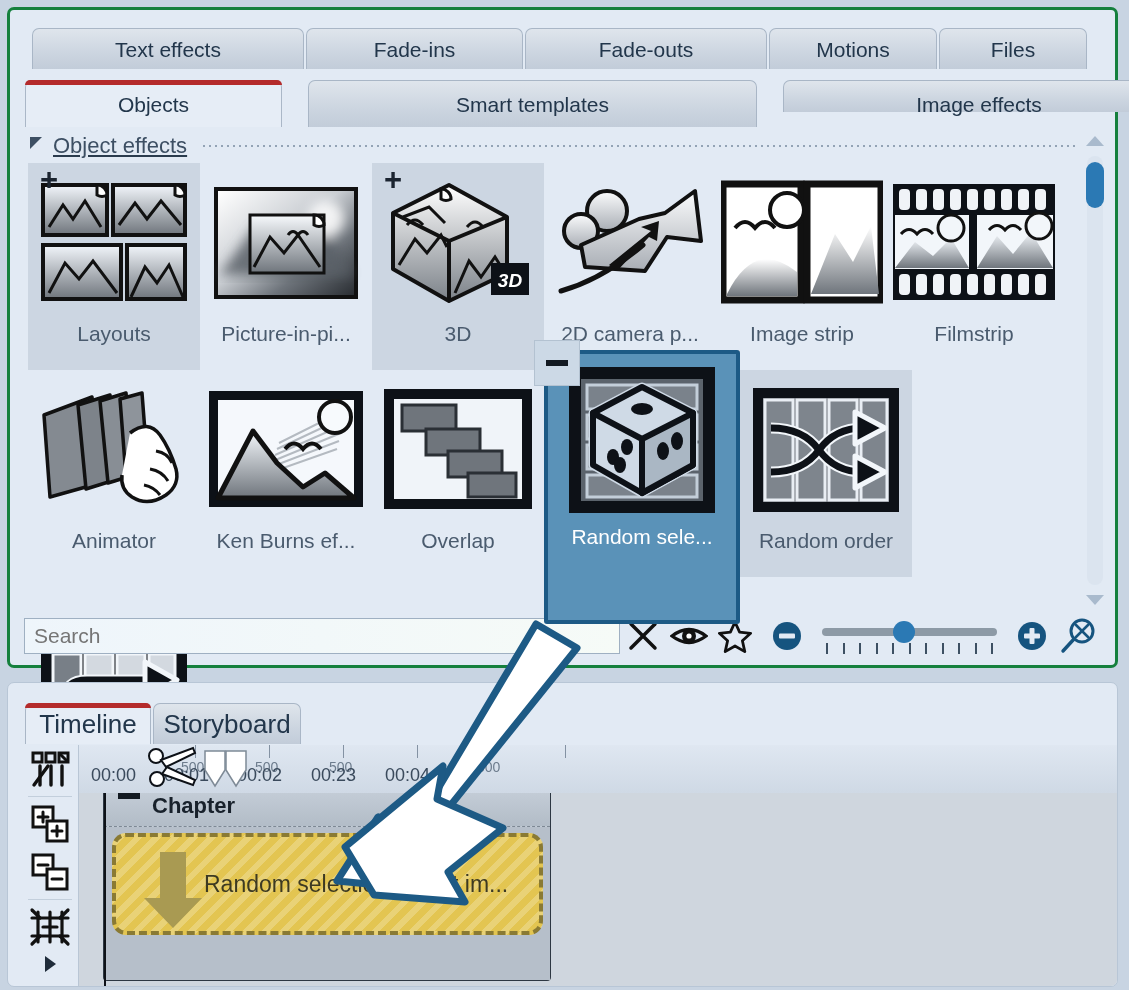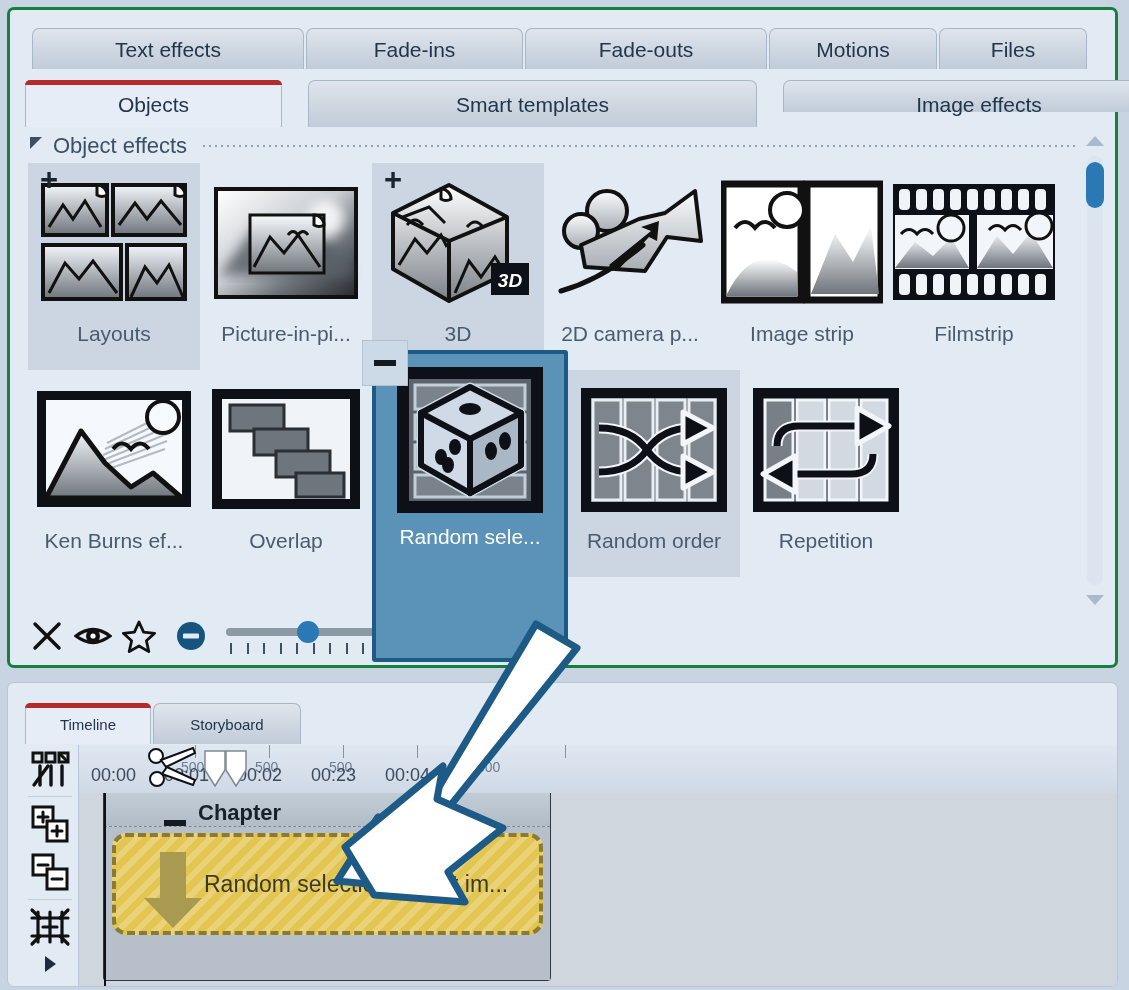--- a/index.html
+++ b/index.html
@@ -40,21 +40,21 @@
   .r1 .t0{width:272px}.r1 .t1{width:217px}.r1 .t2{width:242px}
   .r1 .t3{width:168px}.r1 .t4{width:148px}
   .r2 .t0{width:257px;height:47px;line-height:47px}
   .r2 .t1{width:449px;height:47px;line-height:47px}
   .r2 .t2{width:392px;height:32px;line-height:47px}
 
   .panel-body{
     position:absolute;left:14px;top:117px;right:14px;bottom:52px;
   }
   .section-head{
-    display:flex;align-items:center;height:28px;margin:5px 0 4px 6px;
+    display:flex;align-items:center;height:28px;margin:5px 0 4px 6px;text-decoration:underline;
   }
   .tri-collapse{
     width:0;height:0;margin-right:11px;
     border-left:12px solid #3d4f63;border-bottom:12px solid transparent;
     margin-top:-6px;cursor:pointer;
   }
   .section-title{font-size:22px;color:#3d4f63;white-space:nowrap;}
   .dotline{
     flex:1;height:2px;margin-left:14px;margin-right:22px;
     background-image:radial-gradient(circle,#93a3b5 1px,transparent 1px);
@@ -78,21 +78,21 @@
     font-size:21px;color:#4a5b6e;white-space:nowrap;overflow:hidden;
     text-align:center;width:100%;margin-top:3px;
   }
   .tile.hover-bg{background:#ccd6e2;}
   .tile.plus:after{
     content:"+";position:absolute;left:12px;top:2px;font-size:31px;
     line-height:30px;color:#1b2430;font-weight:bold;
   }
   .tile.selected{
     background:#5a92b8;border:4px solid #1d5a85;border-radius:3px;
-    width:196px;height:312px;margin-top:-20px;z-index:30;
+    width:196px;height:274px;margin-top:-20px;z-index:30;
   }
   .tile.selected .caption{color:#ffffff;}
   .minus-badge{
     position:absolute;left:-14px;top:-14px;width:44px;height:44px;
     background:#ccd9e6;border:1px solid #b3c2d1;
     display:flex;align-items:center;justify-content:center;z-index:5;
   }
   .minus-badge i{display:block;width:22px;height:6px;background:#131a22;}
 
   
@@ -152,21 +152,21 @@
   .zoom-slider .ticks i{display:block;width:2px;height:11px;background:#3d5063;}
 
   
   .timeline-panel{
     position:absolute;left:7px;top:682px;width:1111px;height:305px;
     background:#e2eaf4;border:1px solid #b8c6d6;border-radius:7px;
     box-sizing:border-box;overflow:hidden;
   }
   .tl-tabs{position:absolute;left:17px;top:20px;display:flex;}
   .tl-tab{
-    height:41px;line-height:41px;text-align:center;font-size:15px;color:#22364b;
+    height:41px;line-height:41px;text-align:center;font-size:26px;color:#22364b;
     background:linear-gradient(to bottom,#dfe5ec 0%,#ccd5e0 60%,#c2ccd9 100%);
     border:1px solid #a9b6c6;border-bottom:none;border-radius:7px 7px 0 0;
     box-sizing:border-box;cursor:pointer;margin-right:2px;
   }
   .tl-tab.active{background:#e6edf6;position:relative;}
   .tl-tab.active:before{
     content:"";position:absolute;left:-1px;right:-1px;top:-1px;height:5px;
     background:#b42b2b;border-radius:6px 6px 0 0;
   }
   .tl-tab.w0{width:126px}.tl-tab.w1{width:148px}
@@ -193,24 +193,23 @@
   .tl-tracks{
     position:absolute;left:71px;right:0;top:110px;bottom:0;
     background:#cfd6de;overflow:hidden;
   }
   .chapter{
     position:absolute;left:24px;top:0;width:446px;
     border:1px solid #2d3742;border-top:none;border-radius:0 0 4px 4px;
     background:#b6bfca;
   }
   .chapter-head{
-    height:33px;display:flex;align-items:flex-end;
+    height:33px;display:flex;align-items:flex-start;
     background:linear-gradient(to bottom,#c3ccd6,#b2bcc7);
     border-bottom:1px dashed #7d8894;
-    padding-left:46px;
   }
   .chapter-head .mbadge{width:22px;height:6px;background:#131a22;margin:0 12px 0 14px;}
   .chapter-head .ctitle{font-size:22px;font-weight:bold;color:#18212b;}
   .droprow{height:113px;background:#b6bfca;padding:6px 7px 5px 8px;box-sizing:border-box;}
   .dropzone{
     height:100%;border:4px dashed #8a7a33;border-radius:14px;
     background-color:#e3c551;
     background-image:repeating-linear-gradient(135deg,rgba(255,255,255,.22) 0 6px,rgba(0,0,0,0) 6px 13px);
     display:flex;align-items:center;position:relative;box-sizing:border-box;
   }
@@ -433,20 +432,39 @@
                 <path d="M8 54 q8-9 16 0 q8-9 16 0"></path>
                   <path d="M96 50 q8-9 16 0 q8-9 16 0"></path>
               </g>
               <circle cx="58" cy="48" r="13" fill="#f2f6fa" stroke="#111" stroke-width="3"></circle>
               <circle cx="146" cy="46" r="13" fill="#f2f6fa" stroke="#111" stroke-width="3"></circle>
             </svg>
           </div>
           <div class="caption">Filmstrip</div>
         </div>
 
+        <div class="tile">
+          <div class="thumb">
+            <svg width="152" height="126" viewBox="0 0 152 126">
+              <g stroke="#111" stroke-width="3.5" stroke-linejoin="round">
+                <path d="M6 28 L54 10 L62 96 L12 110 Z" fill="#848a91"></path>
+                <path d="M40 18 L72 8 L80 92 L48 102 Z" fill="#7d838a"></path>
+                <path d="M62 14 L88 6 L96 88 L70 96 Z" fill="#888e95"></path>
+                <path d="M82 12 L104 6 L110 84 L88 90 Z" fill="#8e949b"></path>
+              </g>
+              <path d="M92 46 q18-14 30 2 q10 14 16 34 q4 16-10 26 q-18 12-34 2 q-12-8-10-22" fill="#ffffff" stroke="#111" stroke-width="3.5"></path>
+              <g stroke="#111" stroke-width="3" fill="none">
+                <path d="M118 64 q12 2 16 12"></path>
+                  <path d="M112 82 q12 2 18 12"></path>
+                  <path d="M106 98 q10 2 16 10"></path>
+              </g>
+            </svg>
+          </div>
+          <div class="caption">Animator</div>
+        </div>
 
         <div class="tile">
           <div class="thumb">
             <svg width="158" height="126" viewBox="0 0 158 126">
               <defs>
                   <linearGradient id="kbg" x1="0" y1="0" x2="0" y2="1">
                 <stop offset="0" stop-color="#f3f7fb"></stop>
                     <stop offset="1" stop-color="#6f757c"></stop>
                   </linearGradient>
                 </defs>
@@ -575,20 +593,21 @@
     </div>
 
     <div class="vscroll">
       <div class="arw up"></div>
       <div class="track"></div>
       <div class="thumbbar"></div>
       <div class="arw dn"></div>
     </div>
 
     <div class="searchrow">
+      <input class="search-input" type="text" value="" placeholder="Search" style="">
       <div class="icon-btn">
         <svg width="34" height="34" viewBox="0 0 34 34">
             <g stroke="#111" stroke-width="3.5" stroke-linecap="round">
           <path d="M5 5 L29 29"></path>
               <path d="M29 5 L5 29"></path>
             </g>
           </svg>
       </div>
       <div class="icon-btn">
         <svg width="38" height="28" viewBox="0 0 38 28">

